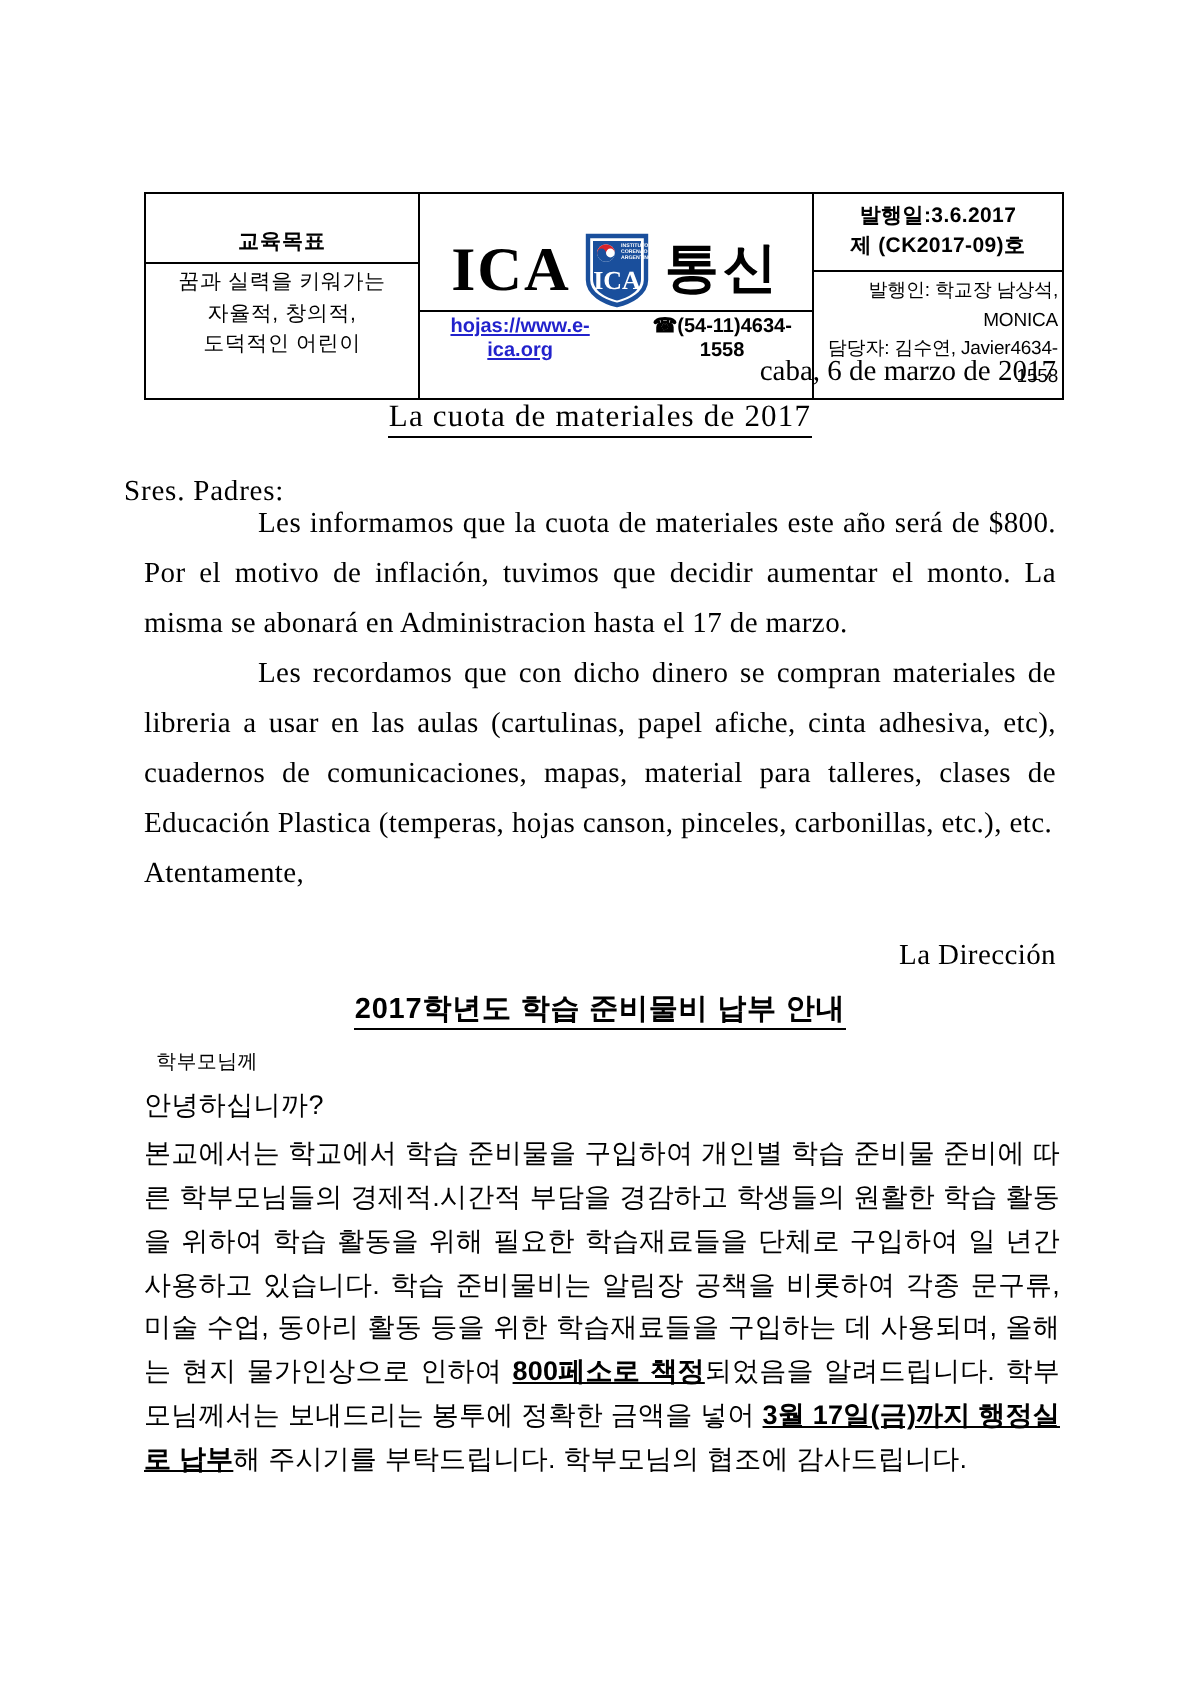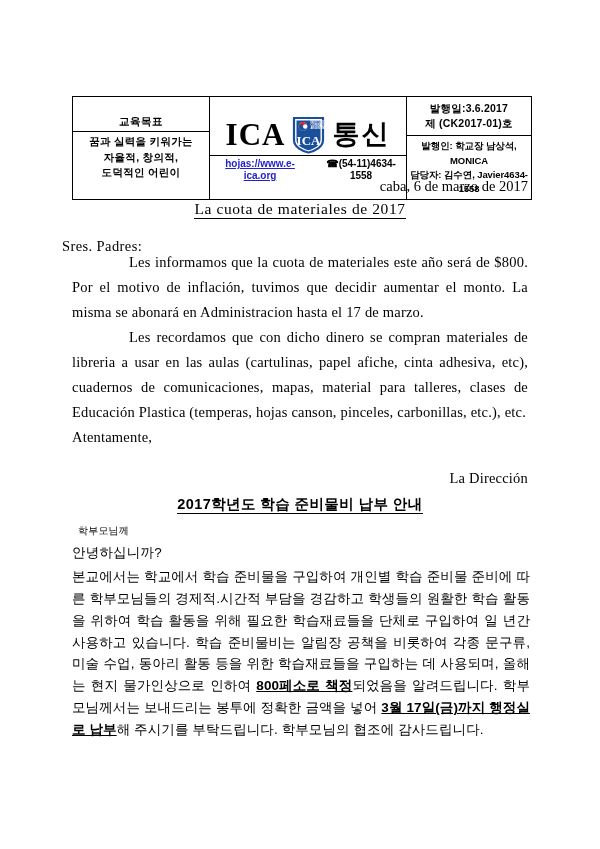--- a/index.html
+++ b/index.html
@@ -42,21 +42,21 @@
     font-family: "Liberation Sans", sans-serif;
     font-size: 10.5px;
     font-weight: bold;
     letter-spacing: 0.5px;
     padding: 3px 0 3px 0 !important;
     line-height: 1.25;
   }
   .cell-goal-body {
     font-family: "Liberation Sans", sans-serif;
     font-size: 10.5px;
-    font-weight: bold;
+    font-weight: normal;
     line-height: 1.45;
     padding: 2px 2px 4px 2px !important;
     letter-spacing: 0.3px;
   }
   .cell-logo {
     padding: 2px 0 0 0 !important;
   }
   .logo-row {
     display: flex;
     align-items: center;
@@ -113,24 +113,25 @@
     font-size: 10.5px;
     font-weight: bold;
     line-height: 1.45;
     padding: 4px 2px 4px 2px;
     letter-spacing: 0.2px;
   }
   .issue-bottom {
     border-top: 1px solid #000;
     font-family: "Liberation Sans", sans-serif;
     font-size: 9.5px;
-    font-weight: bold;
+    font-weight: normal;
     line-height: 1.5;
     padding: 3px 2px 3px 2px;
     letter-spacing: -0.1px;
+    text-align: right;
   }
 
   
   .date-line {
     position: absolute;
     left: 72px;
     top: 178px;
     width: 456px;
     text-align: right;
     font-size: 14.5px;
@@ -280,21 +281,21 @@
         </div>
         <div class="url-row">
           <span class="url-link">hojas://www.e-ica.org</span>
           <span class="phone-text">☎(54-11)4634-1558</span>
         </div>
       </td>
 
       <td style="width:124px;" class="cell-issue">
         <div class="issue-top">
           <div>발행일:3.6.2017</div>
-          <div>제 (CK2017-01)호</div>
+          <div>제 (CK2017-09)호</div>
         </div>
         <div class="issue-bottom">
           <div>발행인: 학교장 남상석, MONICA</div>
           <div>담당자: 김수연, Javier4634-1558</div>
         </div>
       </td>
     </tr>
   </tbody>
     </table>
 

